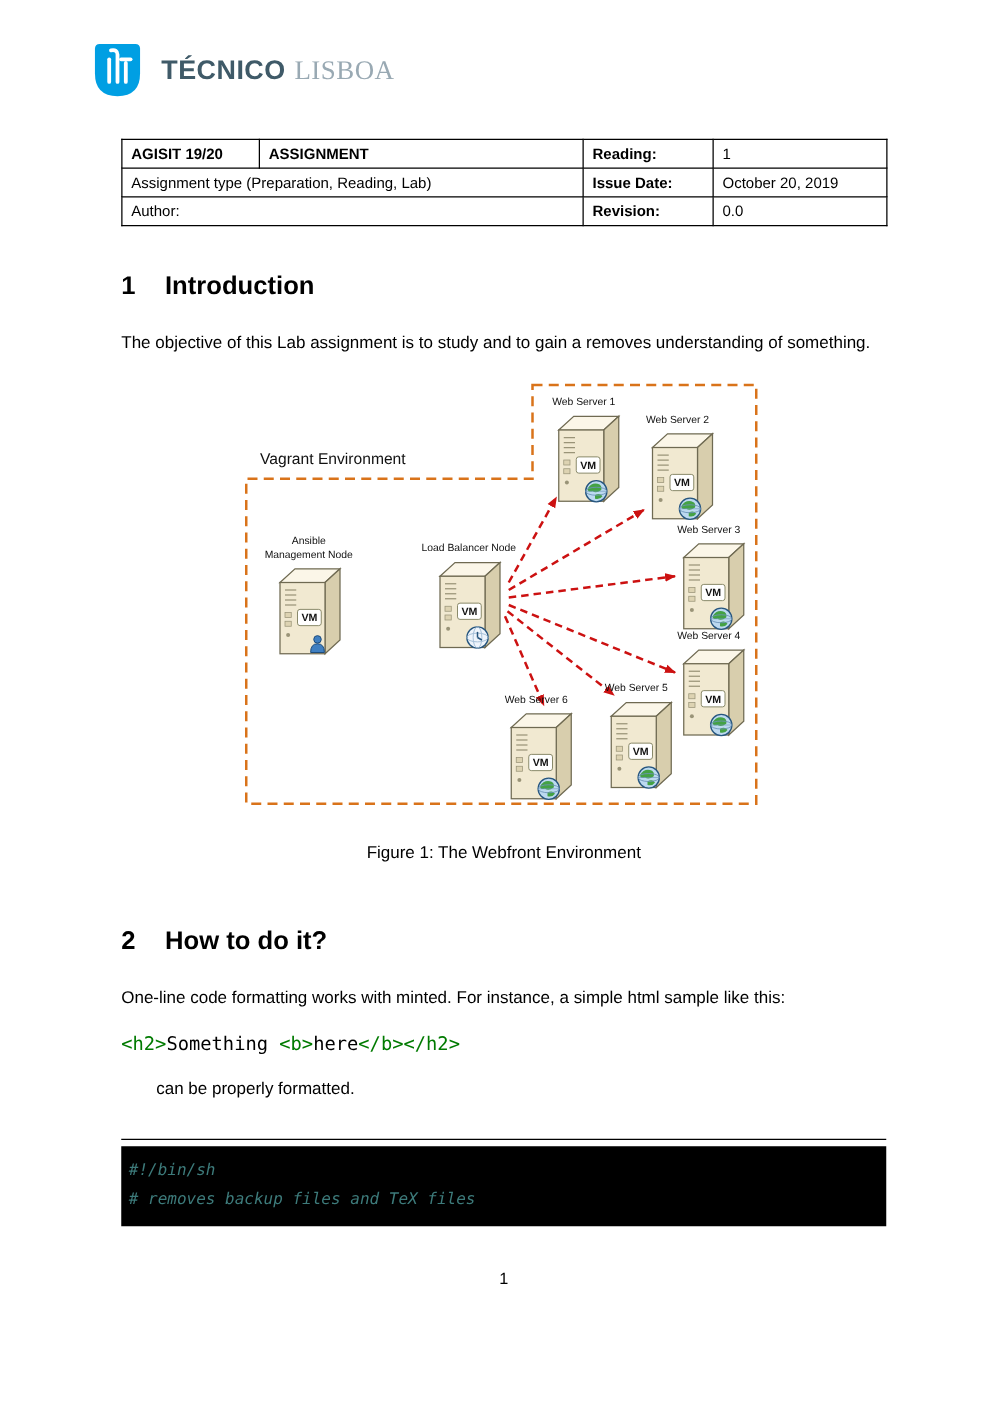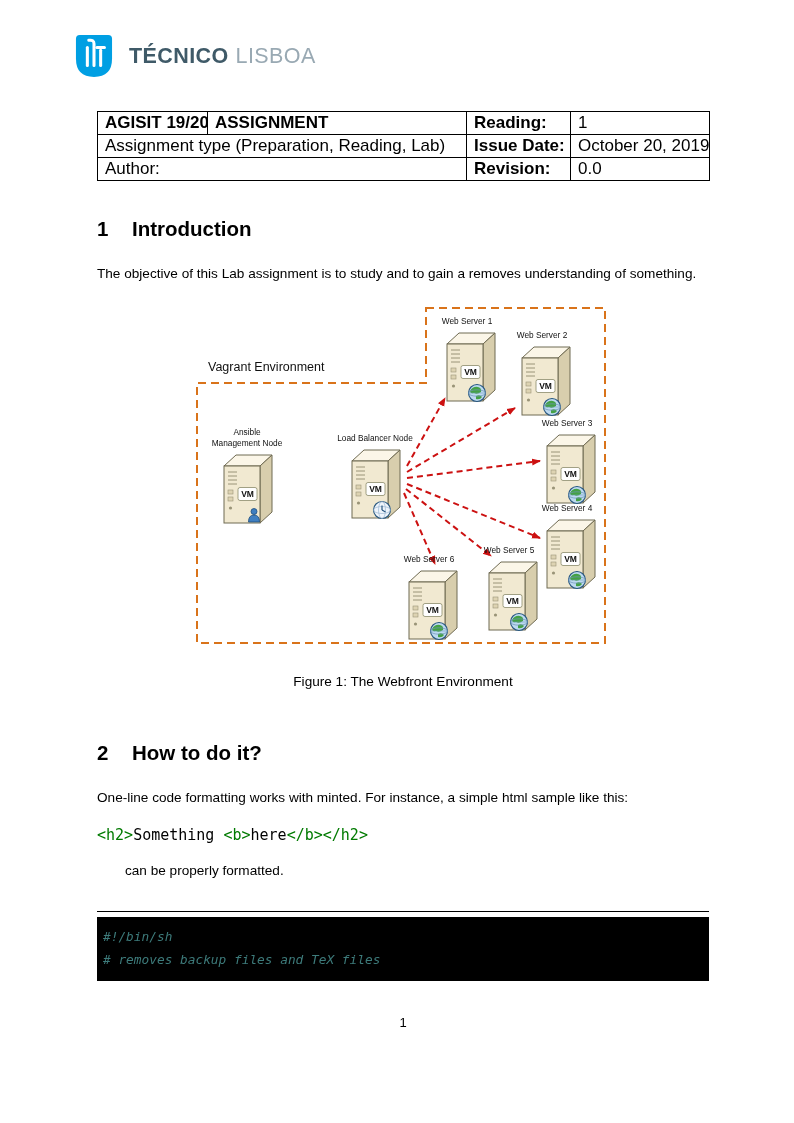--- a/index.html
+++ b/index.html
@@ -9,24 +9,24 @@
     font-family:"Liberation Sans", sans-serif; color:#000;
   }
   .page { padding:33px 85px 0 97px; }
   .content { width:612px; }
 
   
   .logo-row { display:flex; align-items:center; height:46px; margin-left:-22px; margin-bottom:14px; }
   .logo-shield { width:38px; height:44px; flex:0 0 auto; }
   .logo-text { margin-left:16px; font-size:21.5px; letter-spacing:0.4px; white-space:nowrap; }
   .logo-bold { font-weight:bold; color:#3f5a68;text-align:center; }
-  .logo-light { color:#99a9b3; margin-left:7px; }
-
-  
-  table.header-table { border-collapse:collapse; width:612px; font-size:17px; table-layout:fixed;margin-top:32px; }
+  .logo-light { color:#99a9b3; margin-left:7px;font-family:Liberation Serif, serif; }
+
+  
+  table.header-table { border-collapse:collapse; width:612px; font-size:12px; table-layout:fixed;margin-top:32px; }
   .header-table td { border:1px solid #000; padding:1px 7px; height:23px; vertical-align:middle; overflow:hidden; white-space:nowrap; }
   .header-table td.b { font-weight:bold; }
 
   
   h1.section { font-size:20.5px; font-weight:bold; margin-top:36px; }
   h1.section .sec-num { display:inline-block; width:35px; }
   h1.section.second { margin-top:52px; }
   p.body { font-size:13.6px; line-height:21px; text-align:justify; margin-top:22px; }
 
   

